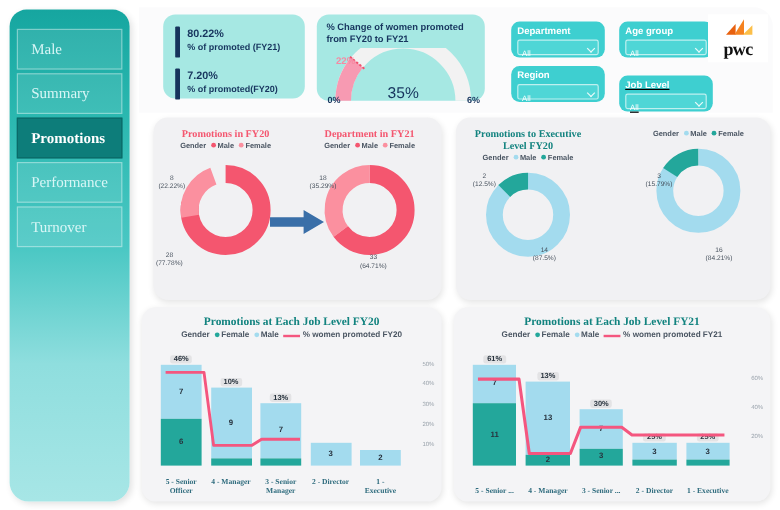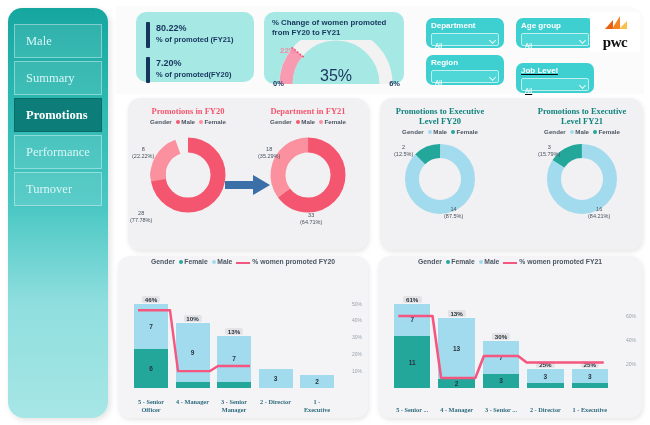--- a/index.html
+++ b/index.html
@@ -45,21 +45,21 @@
   .kpi-row { display: flex; margin-bottom: 9px; }
   .kpi-bar { width: 4px; height: 26px; background: #16335c; margin-right: 6px; border-radius: 1px; }
   .kpi-val { font-size: 9px; font-weight: bold; color: #17355e; line-height: 12px; }
   .kpi-lbl { font-size: 7.5px; font-weight: bold; color: #17355e; line-height: 11px; }
 
   .gauge-card { position: absolute; left: 264px; top: 12px; width: 140px; height: 72px;
                 background: #a6e8e3; border-radius: 10px; padding: 6px 8px; }
   .gauge-title { font-size: 7.8px; font-weight: bold; color: #17355e; line-height: 10px; }
   .gauge-wrap { position: relative; width: 128px; height: 48px; margin: 2px auto 0; }
   .gauge-pct { position: absolute; left: 0; right: 0; bottom: 3px; text-align: center;
-               font-size: 16px; color: #17355e; }
+               font-size: 13px; color: #17355e; }
   .g-min { position: absolute; left: 1px; bottom: 0px; font-size: 7.5px; font-weight: bold; color:#17355e; }
   .g-max { position: absolute; right: 0px; bottom: 0px; font-size: 7.5px; font-weight: bold; color:#17355e; }
   .g-needle-lbl { position: absolute; left: 8px; top: 6px; font-size: 8px; font-weight: bold; color:#f58aa3; }
 
   
   .filter { position: absolute; width: 78px; height: 30px; background: #3ecfd0;
             border-radius: 7px; padding: 3px 5px; }
   .filter-label { font-size: 8px; font-weight: bold; color: #ffffff; line-height: 10px; }
   .filter-select { position: relative; height: 13px; background: #4fd6d6;
                    border: 1px solid #bff0ef; border-radius: 2px; margin-top: 2px;
@@ -270,21 +270,20 @@
           </g>
         </svg>
         <div class="donut-lbl" style="left:14px; top:38px;">
           <span>2</span><br><span>(12.5%)</span>
         </div>
         <div class="donut-lbl" style="left:64px; top:100px;">
           <span>14</span><br><span>(87.5%)</span>
         </div>
       </div>
       <div style="width:50%; position:relative;">
-        <div class="ct teal" style="padding:0 6px;">Promotions to Executive Level FY21</div>
         <div class="legend">
           <span>Gender</span>
           <span><i class="dot" style="background:#a3dbee"></i><span>Male</span></span>
           <span><i class="dot" style="background:#23a79b"></i><span>Female</span></span>
         </div>
         <svg width="120" height="84" viewBox="0 0 120 84" style="display:block;margin:0 auto">
           <g transform="translate(60,44)">
             <circle r="28" fill="none" stroke="#a3dbee" stroke-width="14" stroke-dasharray="148.2 27.7" transform="rotate(-90)"></circle>
             <circle r="28" fill="none" stroke="#23a79b" stroke-width="14" stroke-dasharray="27.7 148.2" transform="rotate(213)"></circle>
           </g>
@@ -293,20 +292,21 @@
           <span>3</span><br><span>(15.79%)</span>
         </div>
         <div class="donut-lbl" style="left:66px; top:100px;">
           <span>16</span><br><span>(84.21%)</span>
         </div>
       </div>
     </div>
   </div>
 
   <div class="card panel-c">
+    <div class="ct teal" style="font-size:9.5px; padding-top:8px;">Promotions at Each Job Level FY20</div>
     <div class="legend" style="font-size:6.8px;">
       <span>Gender</span>
       <span><i class="dot" style="background:#23a79b"></i><span>Female</span></span>
       <span><i class="dot" style="background:#a3dbee"></i><span>Male</span></span>
       <span><i class="lineicon"></i> <span>% women promoted FY20</span></span>
     </div>
     <div class="chart-area">
       <div class="bars" id="bars-fy20">
           <div class="bcol">
             <div class="pct-badge" style="bottom: 89%;">46%</div>
@@ -356,20 +356,21 @@
     <div class="yaxis" id="yaxis-fy20">
         <div class="ytick" style="top: 12%;">50%</div>
         <div class="ytick" style="top: 29.6%;">40%</div>
         <div class="ytick" style="top: 47.2%;">30%</div>
         <div class="ytick" style="top: 64.8%;">20%</div>
         <div class="ytick" style="top: 82.4%;">10%</div>
       </div>
   </div>
 
   <div class="card panel-d">
+    <div class="ct teal" style="font-size:9.5px; padding-top:8px;">Promotions at Each Job Level FY21</div>
     <div class="legend" style="font-size:6.8px;">
       <span>Gender</span>
       <span><i class="dot" style="background:#23a79b"></i><span>Female</span></span>
       <span><i class="dot" style="background:#a3dbee"></i><span>Male</span></span>
       <span><i class="lineicon"></i> <span>% women promoted FY21</span></span>
     </div>
     <div class="chart-area">
       <div class="bars" id="bars-fy21">
           <div class="bcol">
             <div class="pct-badge" style="bottom: 89%;">61%</div>

